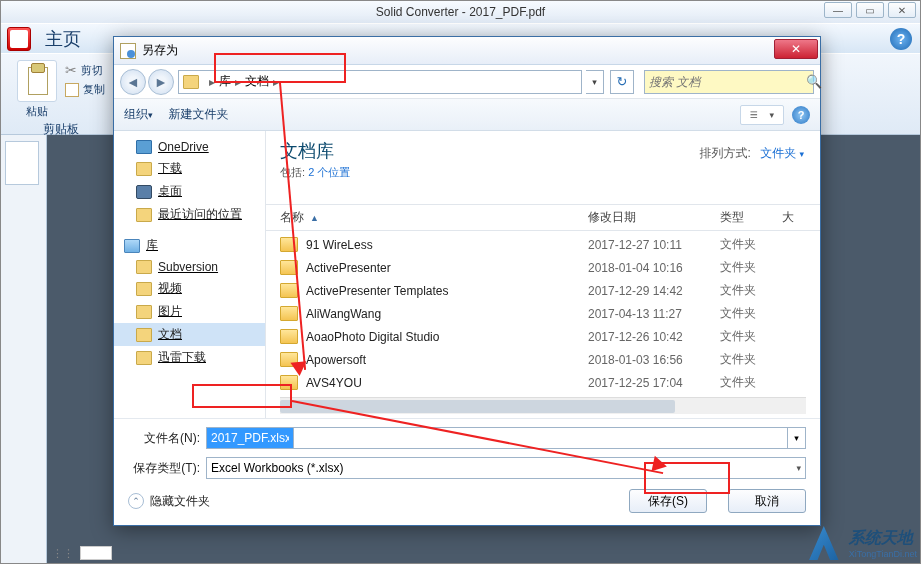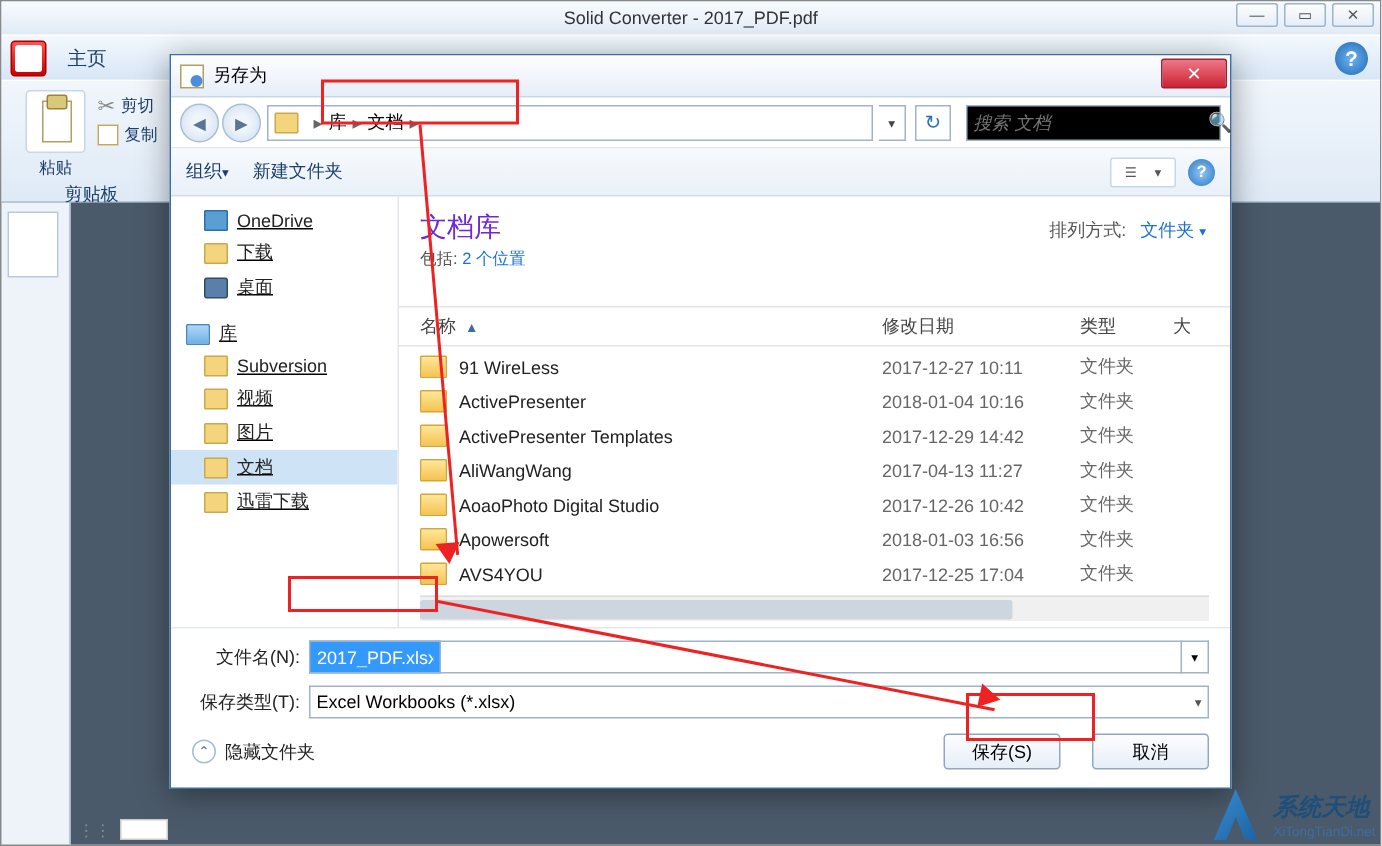--- a/index.html
+++ b/index.html
@@ -6,21 +6,21 @@
 body { background: #fff; width: 921px; height: 564px; position: relative; overflow: hidden; }
 
 
 .outer-window { width: 921px; height: 564px; border: 1px solid #888; background: #e9eff6; display: flex; flex-direction: column; }
 .outer-titlebar { height: 22px; background: linear-gradient(#f7fbff,#e1eaf5); display:flex; align-items:center; justify-content:center; position: relative; font-size: 12px; color:#333; }
 .outer-title-controls { position:absolute; right:4px; top:1px; display:flex; gap:4px; }
 .win-btn { width:28px; height:16px; border:1px solid #9db5c9; background:linear-gradient(#fdfdfd,#e5eef8); border-radius:2px; font-size:10px; display:flex; align-items:center; justify-content:center; color:#555; cursor:pointer; }
 .outer-toolbar { height:30px; background:linear-gradient(#f3f8fe,#d7e6f5); border-top:1px solid #fff; display:flex; align-items:center; padding:0 8px; gap:12px; position:relative; }
 .app-logo { width:24px; height:24px; background:linear-gradient(#f55,#c00); border:1px solid #a00; border-radius:3px; position:absolute; left:6px; top:3px; }
 .app-logo::before { content:""; position:absolute; left:2px; top:2px; width:18px; height:18px; background:#fff; border-radius:2px; }
-.tab-label { margin-left:36px; font-size:13px; color:#1a3f6b; }
+.tab-label { margin-left:36px; font-size:18px; color:#1a3f6b; }
 .help-icon { position:absolute; right:8px; width:22px; height:22px; border-radius:50%; background:radial-gradient(#6db3f2,#1e69b3); color:#fff; font-weight:bold; display:flex; align-items:center; justify-content:center; font-size:14px; cursor:pointer; }
 
 .ribbon { height:82px; background:linear-gradient(#f1f6fc,#dfeaf6); border-top:1px solid #fff; border-bottom:1px solid #b6c9dc; display:flex; padding:4px 8px; }
 .ribbon-group { display:flex; flex-direction:column; align-items:center; gap:2px; padding:2px 8px; border-right:1px solid #c7d7e8; }
 .ribbon-paste { width:40px; height:42px; background:#fff; border:1px solid #c7d7e8; border-radius:3px; margin-bottom:2px; position:relative; }
 .ribbon-paste::before { content:""; position:absolute; left:10px; top:6px; width:18px; height:26px; background:#fff; border:1px solid #b0a060; }
 .ribbon-paste::after { content:""; position:absolute; left:13px; top:2px; width:12px; height:8px; background:#d8c878; border:1px solid #a08038; border-radius:2px; }
 .ribbon-label { font-size:11px; color:#1a3f6b; }
 .ribbon-mini { display:flex; align-items:center; gap:4px; font-size:11px; color:#1a3f6b; }
 .mini-icon { width:14px; height:14px; display:inline-block; }
@@ -39,21 +39,21 @@
 .dlg-close { position:absolute; right:2px; top:2px; width:44px; height:20px; background:linear-gradient(#e78,#c23); border:1px solid #a02035; border-radius:2px; color:#fff; display:flex; align-items:center; justify-content:center; font-size:12px; cursor:pointer; }
 
 .dlg-nav { height:34px; display:flex; align-items:center; padding:4px 6px; gap:4px; border-bottom:1px solid #e1e6ec; }
 .nav-arrows { display:flex; gap:2px; }
 .nav-arrow { width:26px; height:26px; border-radius:50%; background:radial-gradient(#f0f5fb 30%,#cdddf0); border:1px solid #a8bed5; display:flex; align-items:center; justify-content:center; color:#5b7694; font-size:14px; cursor:pointer; }
 .breadcrumb-box { flex:1; height:24px; border:1px solid #9fb4c9; background:#fff; display:flex; align-items:center; padding:0 4px; font-size:12px; }
 .breadcrumb-box .sep { margin:0 4px; color:#666; }
 .bc-icon { width:16px; height:14px; background:#f4d47c; border:1px solid #c9a94a; margin-right:6px; border-radius:1px; }
 .nav-drop { width:18px; height:24px; border:1px solid #9fb4c9; border-left:none; background:#fff; display:flex; align-items:center; justify-content:center; font-size:9px; color:#444; cursor:pointer; }
 .refresh-btn { width:24px; height:24px; border:1px solid #9fb4c9; background:#fff; margin-left:2px; display:flex; align-items:center; justify-content:center; color:#2a6fb5; cursor:pointer; font-size:13px; }
-.search-box { width:170px; height:24px; border:1px solid #9fb4c9; background:#000000; margin-left:6px; display:flex; align-items:center; padding:0 4px; }
+.search-box { width:170px; height:24px; border:1px solid #9fb4c9; background:#fef9c3; margin-left:6px; display:flex; align-items:center; padding:0 4px; }
 .search-box input { border:none; outline:none; flex:1; font-size:12px; font-style:italic; color:#888; background:transparent; }
 .search-mag { width:16px; height:16px; color:#3a6ea5; font-size:13px; display:flex; align-items:center; justify-content:center; }
 
 .dlg-toolbar { height:32px; background:linear-gradient(#f7fafd,#e9f0f8); border-bottom:1px solid #d2dde8; display:flex; align-items:center; padding:0 10px; font-size:12px; gap:16px; position:relative; }
 .toolbar-btn { color:#1a3f6b; cursor:pointer; display:flex; align-items:center; gap:0; }
 .toolbar-right { position:absolute; right:10px; display:flex; align-items:center; gap:8px; }
 .view-btn { width:44px; height:20px; border:1px solid #c7d7e8; background:#fff; border-radius:2px; display:flex; align-items:center; justify-content:space-around; cursor:pointer; font-size:9px; color:#555; padding:0 3px; }
 .help-sm { width:18px; height:18px; border-radius:50%; background:radial-gradient(#8fc7f4,#2a76c4); color:#fff; font-size:11px; font-weight:bold; display:flex; align-items:center; justify-content:center; cursor:pointer; }
 
 .dlg-body { flex:1; display:flex; min-height:0; }
@@ -61,21 +61,21 @@
 .side-item { display:flex; align-items:center; gap:6px; padding:3px 10px 3px 22px; cursor:pointer; color:#222; }
 .side-item.selected { background:#cfe3f7; }
 .side-item.header { padding-left:10px; font-weight:normal; margin-top:8px; }
 .side-icon { width:16px; height:14px; background:#f4d47c; border:1px solid #c9a94a; border-radius:1px; flex-shrink:0; }
 .side-icon.blue { background:#5a9fd4; border-color:#2f6fa8; }
 .side-icon.desk { background:#5a7fa8; border-color:#334a63; border-radius:2px; }
 .side-icon.lib { background:linear-gradient(#aed8f8,#6fb0e4); border-color:#4a85bb; }
 
 .main-panel { flex:1; display:flex; flex-direction:column; min-width:0; }
 .panel-header { padding:8px 14px 4px; }
-.panel-title { font-size:18px; color:#6d28d9; }
+.panel-title { font-size:18px; color:#0c4a6e; }
 .panel-sub { font-size:11px; color:#555; margin-top:2px; }
 .panel-sub a { color:#1a6fd4; text-decoration:none; }
 
 .list-header { display:flex; font-size:12px; color:#444; border-bottom:1px solid #e1e6ec; border-top:1px solid #e1e6ec; padding:4px 14px; margin-top:20px; }
 .lh-name { flex:1; display:flex; align-items:center; gap:6px; }
 .lh-date { width:132px; }
 .lh-type { width:62px; }
 .lh-size { width:24px; }
 .sort-arrow { font-size:9px; color:#3a6ea5; }
 
@@ -216,20 +216,24 @@
           <span>OneDrive</span>
         </div>
         <div class="side-item">
           <div class="side-icon "></div>
           <span>下载</span>
         </div>
         <div class="side-item">
           <div class="side-icon desk"></div>
           <span>桌面</span>
         </div>
+        <div class="side-item">
+          <div class="side-icon "></div>
+          <span>最近访问的位置</span>
+        </div>
         <div class="side-item header">
           <div class="side-icon lib"></div>
           <span>库</span>
         </div>
         <div class="side-item">
           <div class="side-icon "></div>
           <span>Subversion</span>
         </div>
         <div class="side-item">
           <div class="side-icon "></div>

